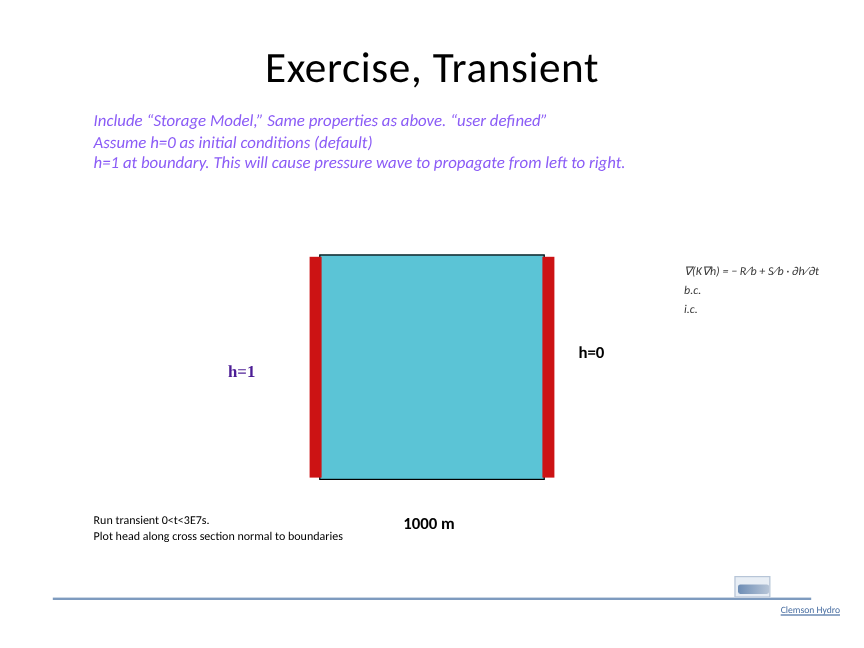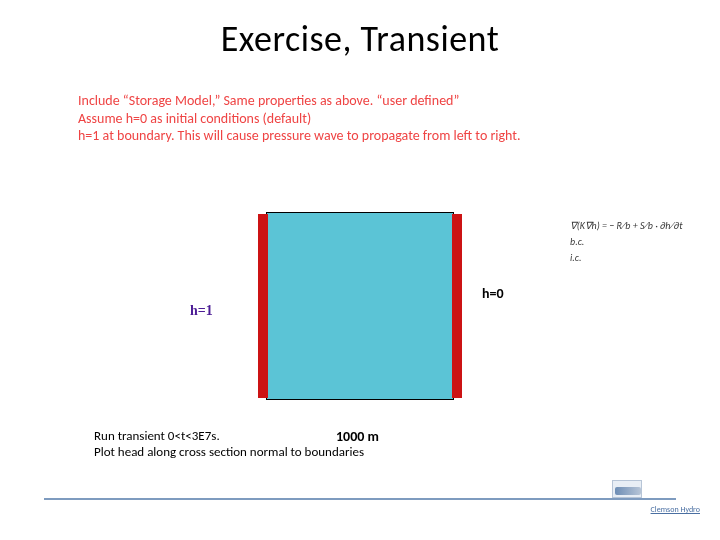--- a/index.html
+++ b/index.html
@@ -9,31 +9,32 @@
     background: #fff;
     font-family: Calibri, Arial, sans-serif;
     position: relative;
     overflow: hidden;
   }
   .title {
     text-align: center;
     font-size: 36px;
     font-weight: 400;
     color: #000;
-    margin-top: 17px;
+    margin-top: 34px;
     letter-spacing: 0.5px;
   }
   .body-text {
     position: absolute;
     left: 78px;
     top: 92px;
     width: 560px;
     font-size: 14px;
     line-height: 1.25;
-    color: #ef4444;
+    color: #8b5cf6;
+    font-style: italic;
   }
   .diagram-wrap {
     position: absolute;
     left: 258px;
     top: 212px;
     width: 204px;
     height: 188px;
   }
   .aqua-box {
     position: absolute;
@@ -85,24 +86,23 @@
     font-size: 14px;
     font-weight: 700;
     color: #000;
     margin-top: 16px;
   }
   .bottom-text {
     position: absolute;
     left: 78px;
     top: 428px;
     width: 560px;
-    font-size: 13px;
+    font-size: 10px;
     line-height: 1.25;
     color: #000;
-    margin-left: 16px;
   }
   .equation {
     position: absolute;
     right: 42px;
     top: 218px;
     width: 108px;
     font-size: 10px;
     color: #3a3a3a;
     font-style: italic;
     line-height: 1.6;

